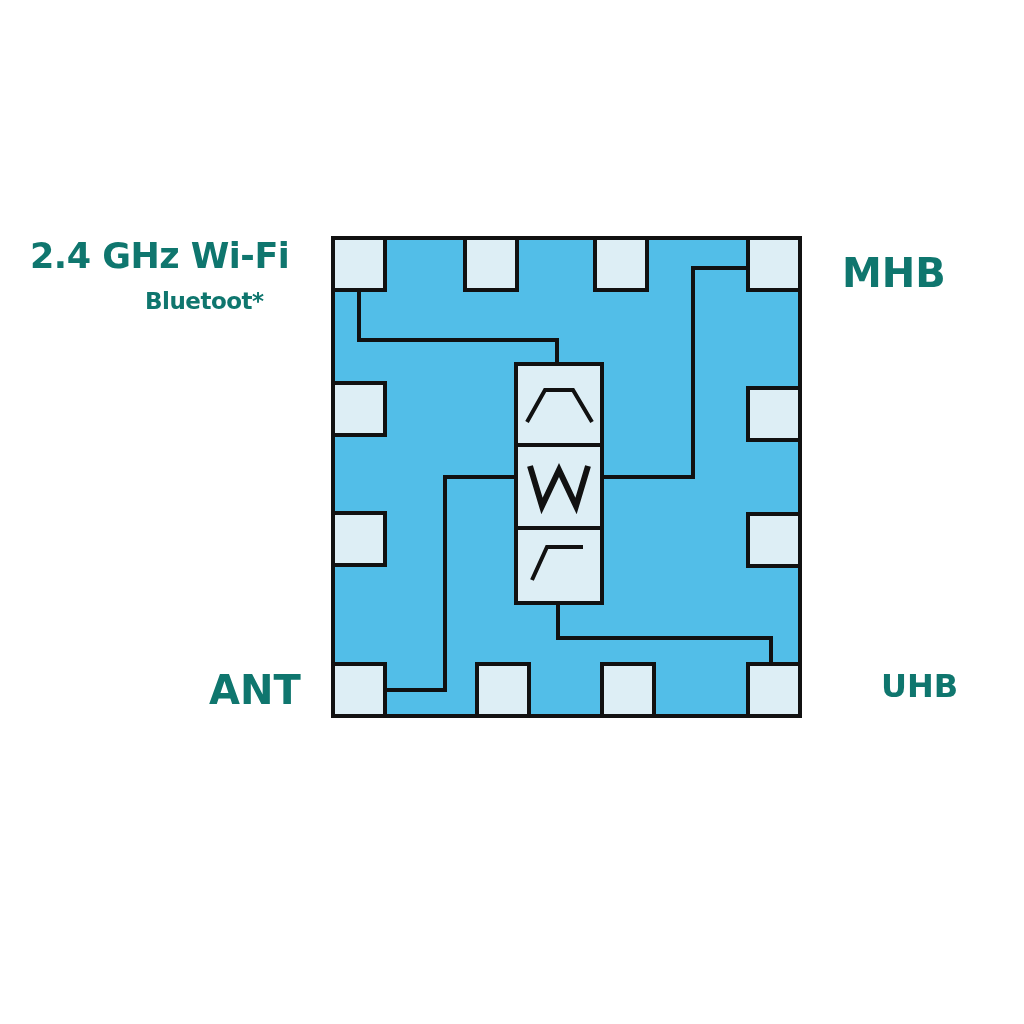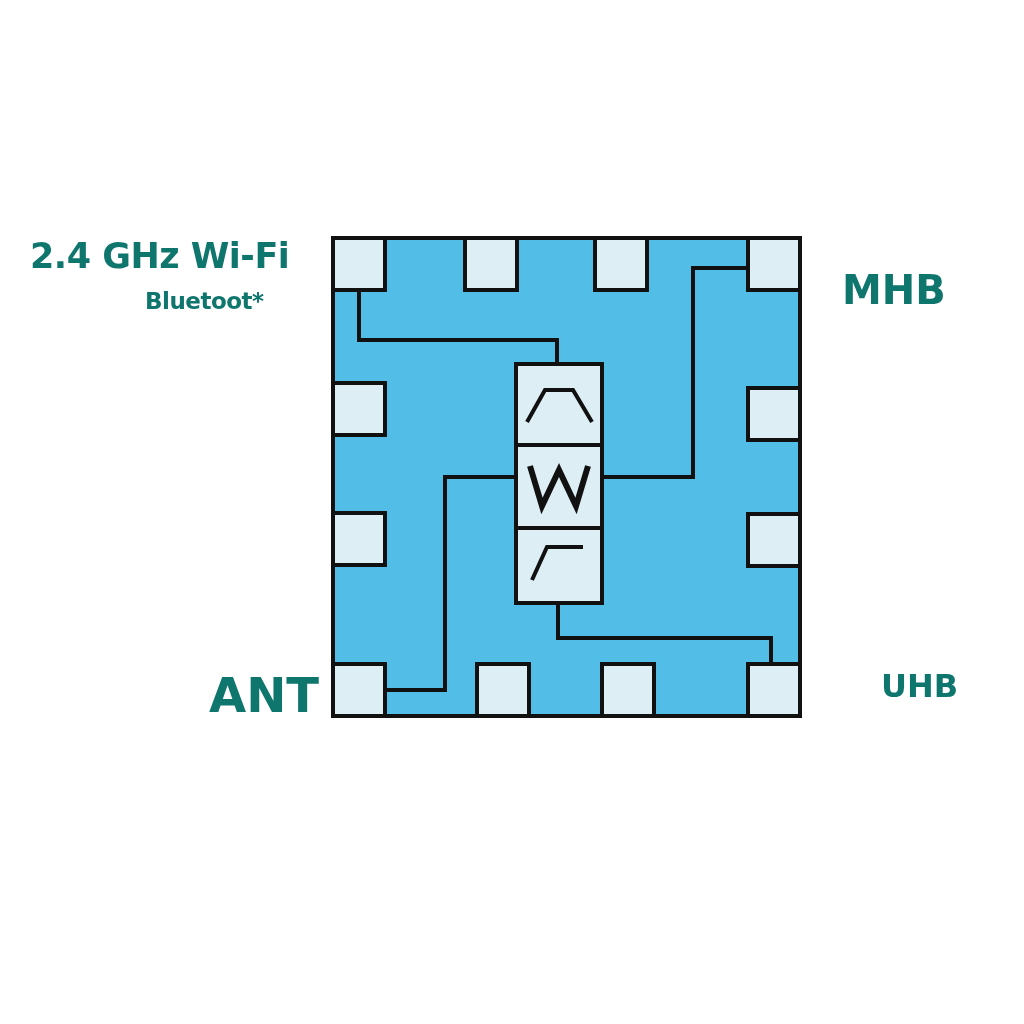--- a/index.html
+++ b/index.html
@@ -6,22 +6,22 @@
   body { width: 1024px; height: 1024px; position: relative; overflow: hidden;
          font-family: "DejaVu Sans", sans-serif; }
   .label { position: absolute; font-weight: bold; color: #0f766e; white-space: nowrap; }
   #diagram { position: absolute; left: 0; top: 0; }
 </style>
 </head>
 <body>
 
 <div class="label" style="left:30px; top:236px; font-size:35px; letter-spacing:-0.5px;">2.4 GHz Wi-Fi</div>
 <div class="label" style="left:145px; top:288px; font-size:23px; letter-spacing:-0.5px;">Bluetoot*</div>
-<div class="label" style="left:842px; top:250px; font-size:40px;margin-top:17px;">MHB</div>
-<div class="label" style="left:209px; top:667px; font-size:48px;">ANT</div>
+<div class="label" style="left:842px; top:250px; font-size:40px;">MHB</div>
+<div class="label" style="left:209px; top:667px; font-size:40px;">ANT</div>
 <div class="label" style="left:881px; top:667px; font-size:32px;">UHB</div>
 
 <svg id="diagram" width="1024" height="1024" viewBox="0 0 1024 1024">
 
   <rect x="333" y="238" width="467" height="478" fill="#52BEE8" stroke="#111" stroke-width="4"></rect>
 
   <g fill="none" stroke="#111" stroke-width="4">
     <polyline points="359,290 359,340 557,340 557,364"></polyline>
     <polyline points="748,268 693,268 693,477 603,477"></polyline>
     <polyline points="385,690 445,690 445,477 516,477"></polyline>

